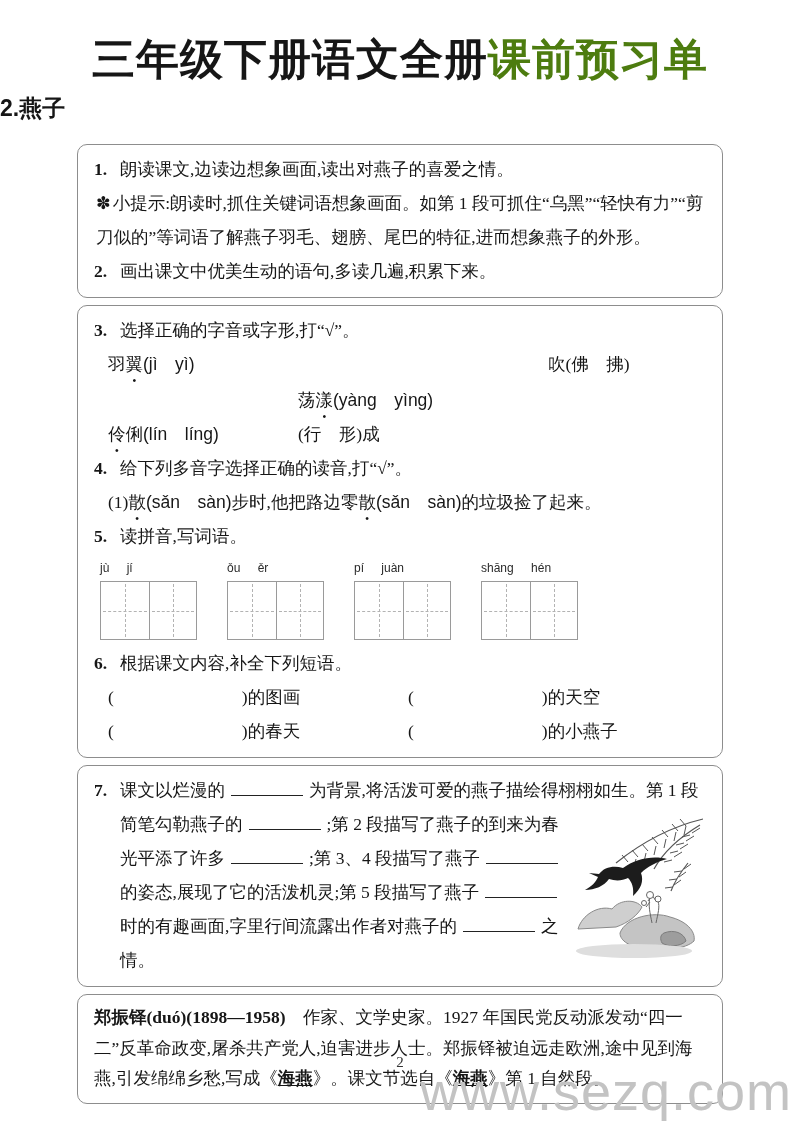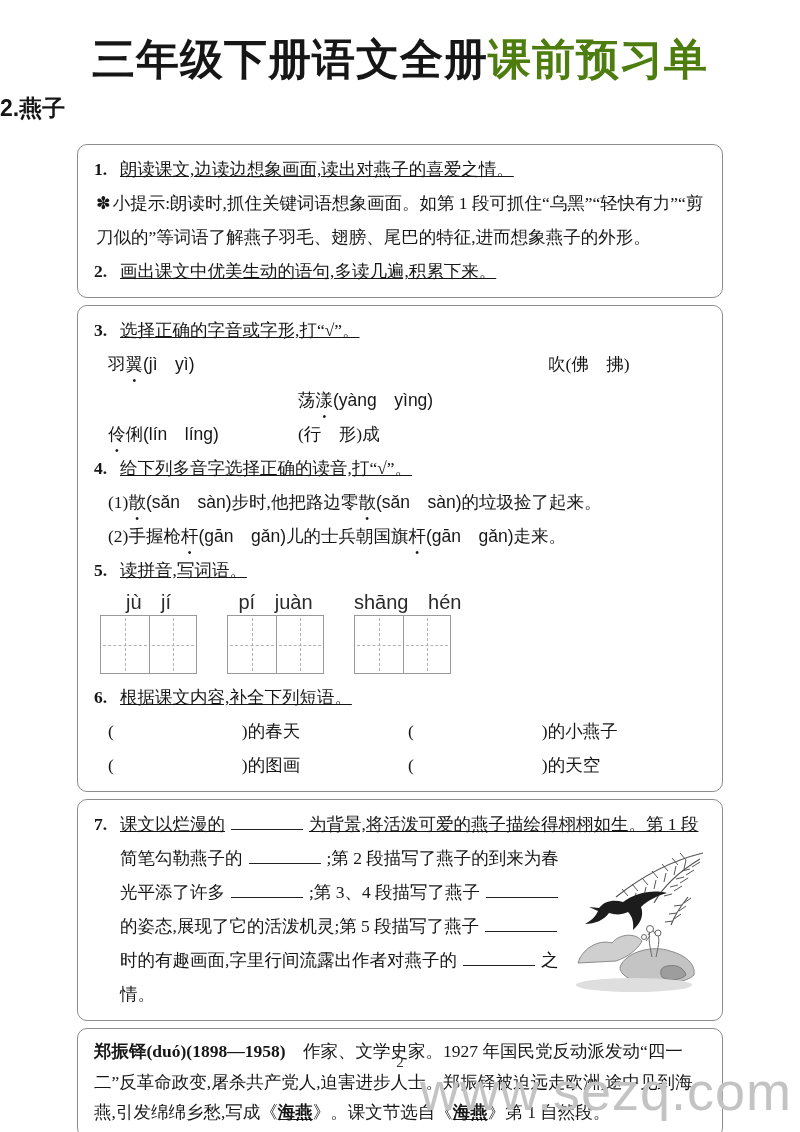--- a/index.html
+++ b/index.html
@@ -22,21 +22,21 @@
   }
   .box{
     width:646px;margin-left:77px;margin-bottom:7px;box-sizing:border-box;
     border:1px solid #8d8d8d;border-radius:10px;
     padding:7px 16px 9px 16px;
     font-size:17.5px;line-height:34px;
   }
   .box1{margin-top:20px;}
   .li{display:flex;}
   .li .num{font-weight:bold;flex:none;width:26px;}
-  .li .txt{flex:1;text-decoration:underline;}
+  .li .txt{flex:1;}
   .sub{margin-left:14px;}
   .tip{margin-left:2px;}
   .tip .ticon{margin-right:2px;}
   .cols3{display:flex;margin-left:14px;}
   .cols3 .c1{width:190px;flex:none;}
   .cols3 .c2{width:250px;flex:none;margin-top:36px;}
   .cols3 .c3{flex:1;}
   .cols2{display:flex;margin-left:14px;}
   .cols2 .c1{width:300px;flex:none;}
   .cols2 .c2{flex:1;}
@@ -50,21 +50,21 @@
     display:inline-block;width:72px;height:14px;
     border-bottom:1.6px solid #222;margin:0 6px;vertical-align:baseline;
   }
   .gap{display:inline-block;width:128px;}
   .b{font-weight:bold;}
   .bu{font-weight:bold;text-decoration:underline;}
   
   .tzg-row{display:flex;margin-left:6px;margin-top:2px;margin-bottom:6px;}
   .tzg-group{margin-right:30px;}
   .pinyin{
-    text-align:center;font-size:20px;line-height:26px;height:26px;
+    text-align:left;font-size:12px;line-height:26px;height:26px;
     word-spacing:14px;color:#2a2a2a;
   }
   .grid{display:flex;border:1px solid #9a9a9a;width:97px;box-sizing:border-box;}
   .cell{
     position:relative;width:48px;height:57px;box-sizing:border-box;
   }
   .cell + .cell{border-left:1px solid #9a9a9a;}
   .cell::before{
     content:"";position:absolute;top:2px;bottom:2px;left:50%;
     border-left:1px dashed #b3b3b3;
@@ -124,61 +124,67 @@
   <div class="cols3">
     <span class="c1"><span class="dot">伶</span><span>俐</span><span class="py">(lín　líng)</span></span>
     <span class="c3"><span>(行　形)成</span></span>
   </div>
 
   <div class="li">
     <span class="num">4.</span>
     <span class="txt">给下列多音字选择正确的读音,打“√”。</span>
   </div>
   <div class="sub"><span>(1)</span><span class="dot">散</span><span class="py">(sǎn　sàn)</span><span>步时,他把路边零</span><span class="dot">散</span><span class="py">(sǎn　sàn)</span><span>的垃圾捡了起来。</span></div>
-  <div class="sub"><span>(2)</span><span>手握枪</span><span class="dot">杆</span><span class="py">(gān　gǎn)</span><span>儿的士兵朝国旗</span><span class="dot">杆</span><span class="py">(gān　gǎn)</span><span>走来。</span></div>
 
   <div class="li">
     <span class="num">5.</span>
     <span class="txt">读拼音,写词语。</span>
   </div>
   <div class="tzg-row">
     <div class="tzg-group">
       <div class="pinyin">jù jí</div>
       <div class="grid">
           <div class="cell"></div>
           <div class="cell"></div>
         </div>
     </div>
     <div class="tzg-group">
+      <div class="pinyin">ǒu ěr</div>
+      <div class="grid">
+          <div class="cell"></div>
+          <div class="cell"></div>
+        </div>
+    </div>
+    <div class="tzg-group">
       <div class="pinyin">pí juàn</div>
       <div class="grid">
           <div class="cell"></div>
           <div class="cell"></div>
         </div>
     </div>
     <div class="tzg-group">
       <div class="pinyin">shāng hén</div>
       <div class="grid">
           <div class="cell"></div>
           <div class="cell"></div>
         </div>
     </div>
   </div>
 
   <div class="li">
     <span class="num">6.</span>
     <span class="txt">根据课文内容,补全下列短语。</span>
+  </div>
+  <div class="cols2">
+    <span class="c1"><span>(</span><span class="gap"></span><span>)的图画</span></span>
+    <span class="c2"><span>(</span><span class="gap"></span><span>)的天空</span></span>
   </div>
   <div class="cols2">
     <span class="c1"><span>(</span><span class="gap"></span><span>)的春天</span></span>
     <span class="c2"><span>(</span><span class="gap"></span><span>)的小燕子</span></span>
-  </div>
-  <div class="cols2">
-    <span class="c1"><span>(</span><span class="gap"></span><span>)的图画</span></span>
-    <span class="c2"><span>(</span><span class="gap"></span><span>)的天空</span></span>
   </div>
 </div>
 
 <div class="box">
   <div class="li">
     <span class="num">7.</span>
     <span class="txt"><span>课文以烂漫的</span><span class="blank"></span><span>为背景,将活泼可爱的燕子描绘得栩栩如生。第 1 段</span></span>
   </div>
   <div class="p7b">
     <div class="p7text"><span>简笔勾勒燕子的</span><span class="blank"></span><span>;第 2 段描写了燕子的到来为春光平添了许多</span><span class="blank"></span><span>;第 3、4 段描写了燕子</span><span class="blank"></span><span>的姿态,展现了它的活泼机灵;第 5 段描写了燕子</span><span class="blank"></span><span>时的有趣画面,字里行间流露出作者对燕子的</span><span class="blank"></span><span>之情。</span></div>

